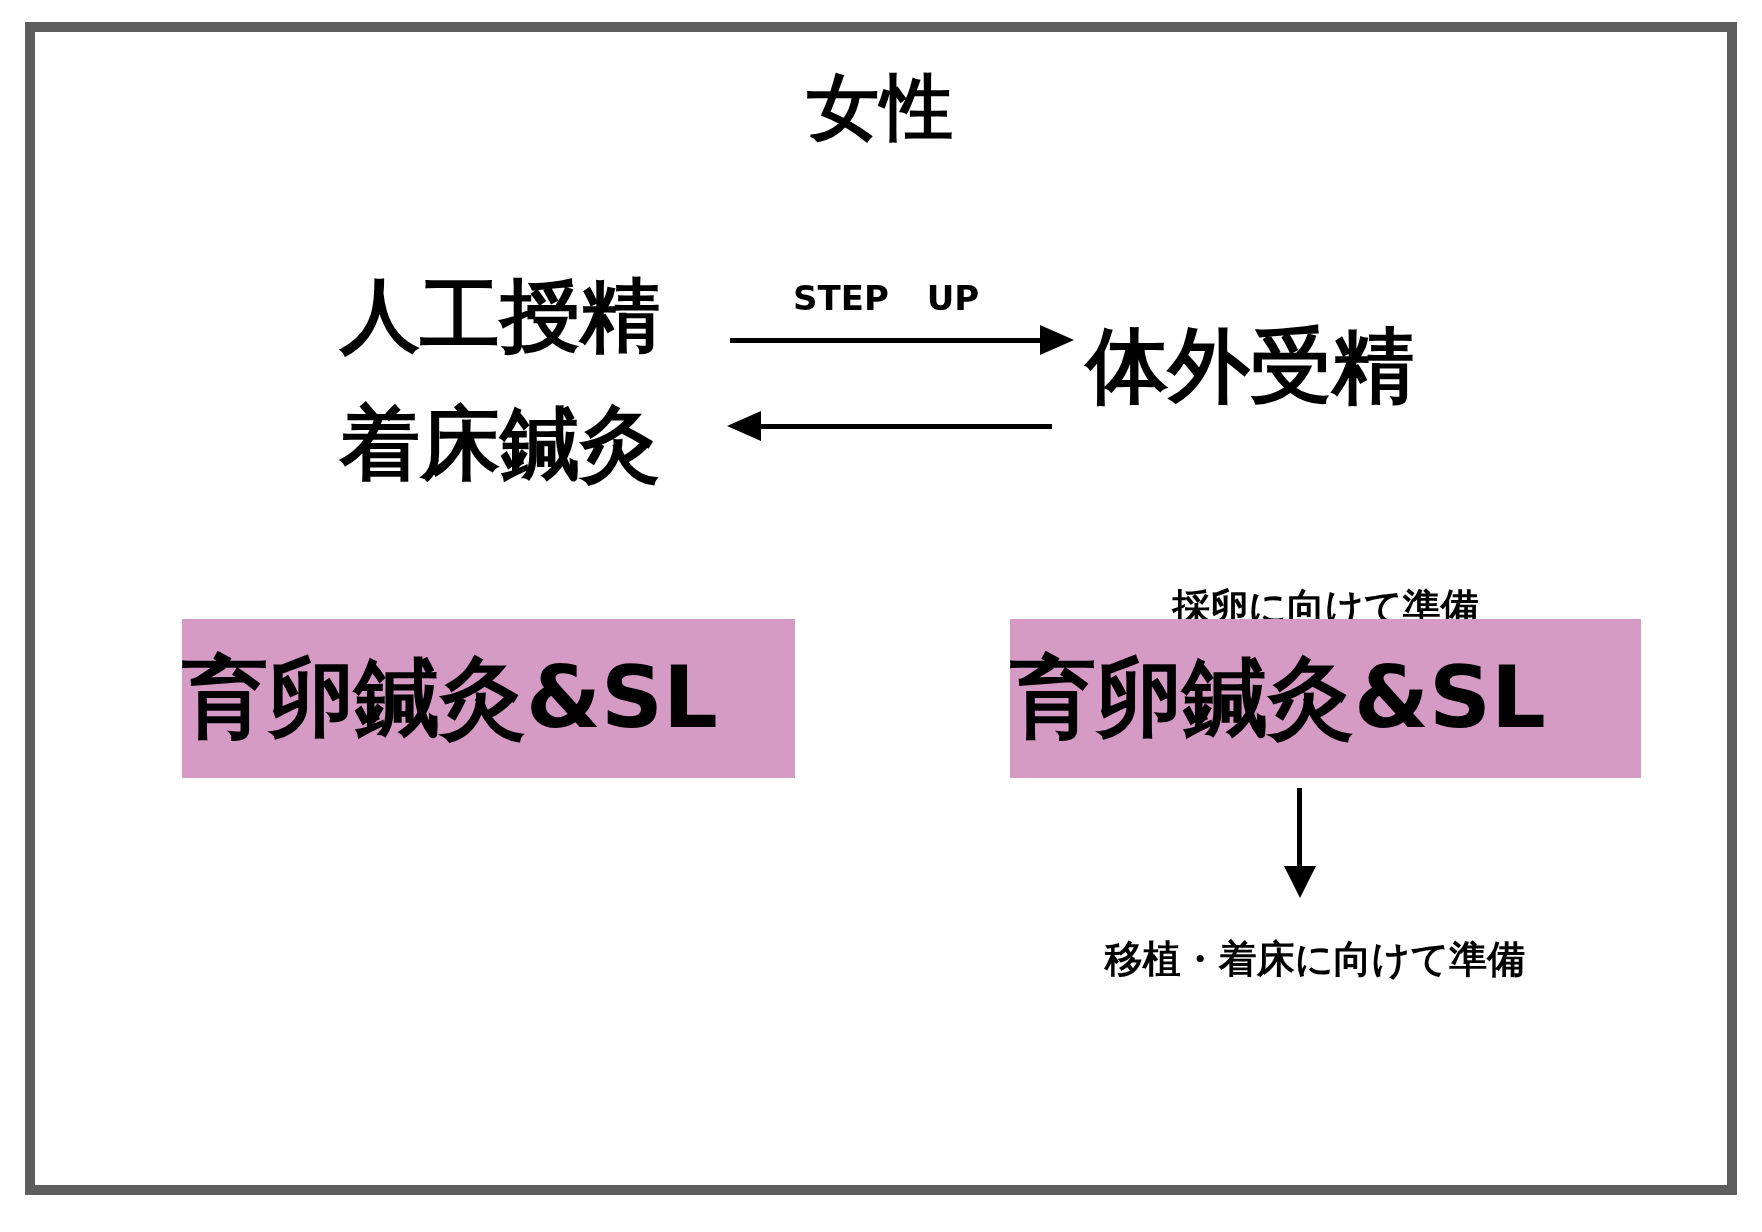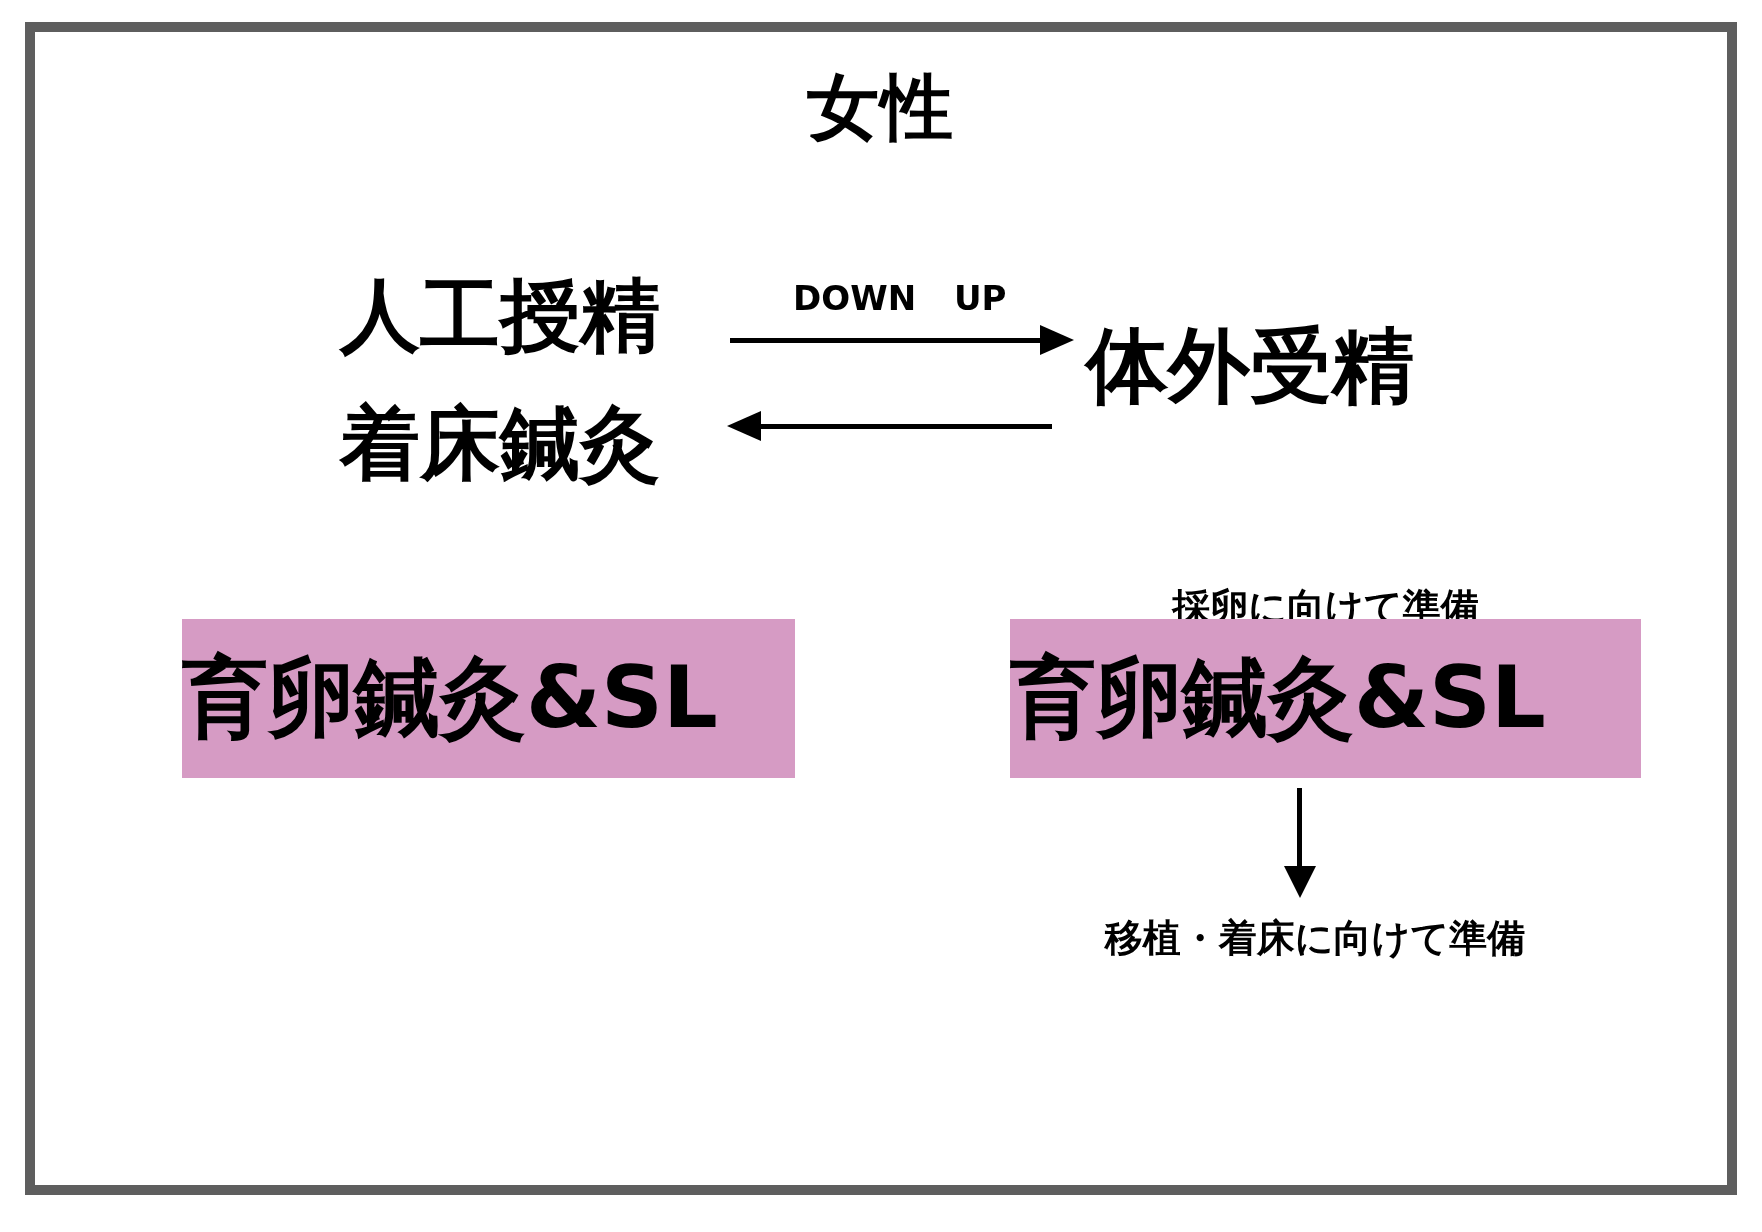--- a/index.html
+++ b/index.html
@@ -87,21 +87,21 @@
   .pink-box-right { left: 1010px; width: 631px; }
 
   .small-caption {
     position: absolute;
     text-align: center;
     font-size: 38px; font-weight: 700;
     white-space: nowrap;
     margin-top: 16px;
   }
   .caption-egg      { left: 1010px; width: 631px; top: 566px; }
-  .caption-transfer { left: 985px;  width: 660px; top: 897px; }
+  .caption-transfer { left: 985px;  width: 660px; top: 918px; }
 
   .bottom-text {
     position: absolute;
     left: 943px; width: 650px; top: 996px;
     text-align: center;
     font-size: 86px; font-weight: 700;
     white-space: nowrap;
   }
 </style>
 </head>
@@ -113,21 +113,21 @@
 
   <div class="title">女性</div>
 
   <div class="left-node">
     <div>人工授精</div>
     <div>着床鍼灸</div>
   </div>
 
   <div class="right-node">体外受精</div>
 
-  <div class="step-label step-up-label">DOWN UP</div>
+  <div class="step-label step-up-label">STEP UP</div>
   <div class="hline" style="left:730px; top:338px; width:312px;"></div>
   <div class="arrowhead-right" style="left:1040px; top:325px;"></div>
 
   <div class="arrowhead-left" style="left:727px; top:411px;"></div>
   <div class="hline" style="left:758px; top:424px; width:294px;"></div>
 
   <div class="pink-box pink-box-left">
     <span>育卵鍼灸&amp;SL</span>
   </div>
 

